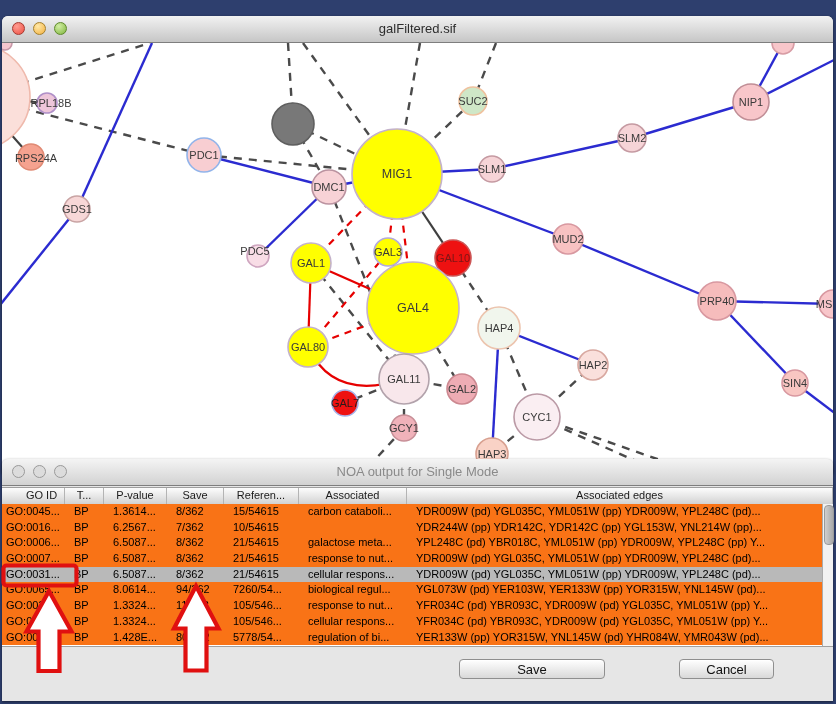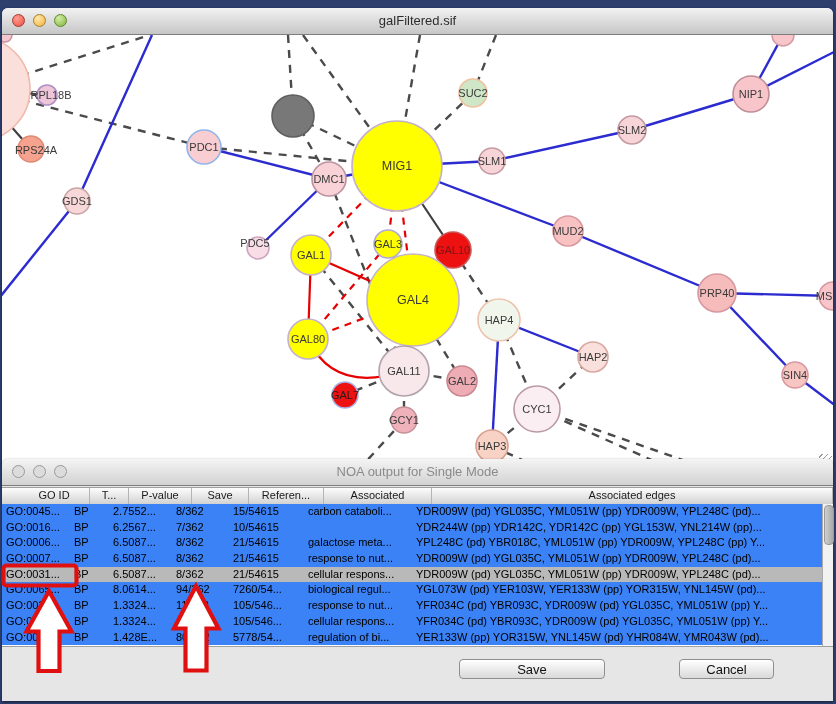--- a/index.html
+++ b/index.html
@@ -1,36 +1,36 @@
 <!DOCTYPE html>
 <html><head>
 <meta charset="utf-8">
 <style>
   html,body{margin:0;padding:0;}
   body{font-family:"Liberation Sans",sans-serif;}
   .stage{position:relative;width:836px;height:704px;background:#2e3f6e;overflow:hidden;}
   .win{position:absolute;left:2px;width:831px;background:#ececec;}
-  .top-win{top:8px;height:457px;border-radius:6px 6px 0 0;box-shadow:0 1px 3px rgba(0,0,0,.5);}
+  .top-win{top:16px;height:457px;border-radius:6px 6px 0 0;box-shadow:0 1px 3px rgba(0,0,0,.5);}
   .bottom-win{top:459px;height:242px;border-radius:6px 6px 0 0;background:#e6e6e6;box-shadow:0 1px 3px rgba(0,0,0,.5);}
   .titlebar{position:relative;height:26px;background:linear-gradient(#f2f2f2,#c6c6c6);border-bottom:1px solid #7e7e7e;border-radius:6px 6px 0 0;}
   .titlebar .title{position:absolute;left:0;right:0;top:0;height:26px;line-height:26px;text-align:center;font-size:13px;color:#2d2d2d;}
   .titlebar.inactive{background:linear-gradient(#f4f4f4,#d2d2d2);}
   .titlebar.inactive .title{color:#8a8a8a;}
   .lights{position:absolute;left:10px;top:6px;display:flex;gap:8px;}
   .light{width:13px;height:13px;border-radius:50%;display:inline-block;box-sizing:border-box;}
   .light.red{background:radial-gradient(circle at 35% 30%,#ff9d92,#ee4f42);border:1px solid #a63a31;}
   .light.yellow{background:radial-gradient(circle at 35% 30%,#ffe9a8,#f3b03f);border:1px solid #a5802c;}
   .light.green{background:radial-gradient(circle at 35% 30%,#d2eea4,#7fb53e);border:1px solid #5f8a2b;}
   .light.off{background:#dcdcdc;border:1px solid #9a9a9a;}
   .canvas{position:relative;width:831px;height:431px;background:#ffffff;overflow:hidden;}
   .grip{position:absolute;right:1px;bottom:1px;width:13px;height:11px;background:repeating-linear-gradient(135deg,transparent 0 2px,#9a9a9a 2px 3px,transparent 3px 4px);}
   .thead{position:absolute;top:28px;left:0;right:0;height:16px;display:flex;background:linear-gradient(#fdfdfd,#d2d2d2);border-top:1px solid #9e9e9e;border-bottom:1px solid #8f8f8f;}
   .thead .hc{box-sizing:border-box;height:16px;line-height:15px;font-size:11px;color:#1a1a1a;text-align:center;border-right:1px solid #b4b4b4;overflow:hidden;white-space:nowrap;}
   .tbody{position:absolute;top:45px;left:0;right:0;height:142px;background:#ffffff;border-bottom:1px solid #a0a0a0;overflow:hidden;}
-  .trow{display:flex;height:15.7px;background:#3b82f6;}
+  .trow{display:flex;height:15.7px;background:#f97316;}
   .trow.sel{background:#b9b9b9;}
   .trow .tc{box-sizing:border-box;padding-left:4px;font-size:11px;line-height:15.7px;color:#000;white-space:nowrap;overflow:hidden;}
   .scrollbar{position:absolute;right:0;top:45px;width:11px;height:142px;background:#f2f2f2;border-left:1px solid #ababab;box-sizing:border-box;}
   .thumb{position:absolute;left:1px;top:1px;width:8px;height:38px;border-radius:4px;background:linear-gradient(90deg,#cfcfcf,#a8a8a8);border:1px solid #9a9a9a;}
   .btnrow{position:absolute;top:200px;left:0;right:0;height:22px;}
   .macbtn{position:absolute;height:20px;border-radius:4px;border:1px solid #8f8f8f;background:linear-gradient(#ffffff,#d9d9d9);font-family:"Liberation Sans",sans-serif;font-size:13px;color:#111;box-shadow:0 1px 1px rgba(255,255,255,.8) inset;}
   .macbtn.save{left:457px;width:146px;}
   .macbtn.cancel{left:677px;width:95px;}
   .annot{position:absolute;left:0;top:0;z-index:20;pointer-events:none;}
   #net-svg text{font-family:"Liberation Sans",sans-serif;}
@@ -173,33 +173,33 @@
   <div class="win bottom-win">
     <div class="titlebar inactive">
       <div class="lights">
         <span class="light off"></span>
         <span class="light off"></span>
         <span class="light off"></span>
       </div>
       <div class="title">NOA output for Single Mode</div>
     </div>
     <div class="thead" id="thead">
-        <div class="hc" style="width: 88px; padding-left: 17px;">GO ID</div>
+        <div class="hc" style="width: 63px; padding-left: 17px;">GO ID</div>
         <div class="hc" style="width: 39px;">T...</div>
         <div class="hc" style="width: 63px;">P-value</div>
         <div class="hc" style="width: 57px;">Save</div>
         <div class="hc" style="width: 75px;">Referen...</div>
         <div class="hc" style="width: 108px;">Associated</div>
         <div class="hc" style="width: auto; flex: 1 1 0%;">Associated edges</div>
       </div>
     <div class="tbody" id="tbody">
         <div class="trow">
           <div class="tc" style="width: 68px;">GO:0045...</div>
           <div class="tc" style="width: 39px;">BP</div>
-          <div class="tc" style="width: 63px;">2.7552...</div>
+          <div class="tc" style="width: 63px;">1.3614...</div>
           <div class="tc" style="width: 57px;">8/362</div>
           <div class="tc" style="width: 75px;">15/54615</div>
           <div class="tc" style="width: 108px;">carbon cataboli...</div>
           <div class="tc" style="width: auto; flex: 1 1 0%;">YDR009W (pd) YGL035C, YML051W (pp) YDR009W, YPL248C (pd)...</div>
         </div>
         <div class="trow">
           <div class="tc" style="width: 68px;">GO:0016...</div>
           <div class="tc" style="width: 39px;">BP</div>
           <div class="tc" style="width: 63px;">6.2567...</div>
           <div class="tc" style="width: 57px;">7/362</div>

